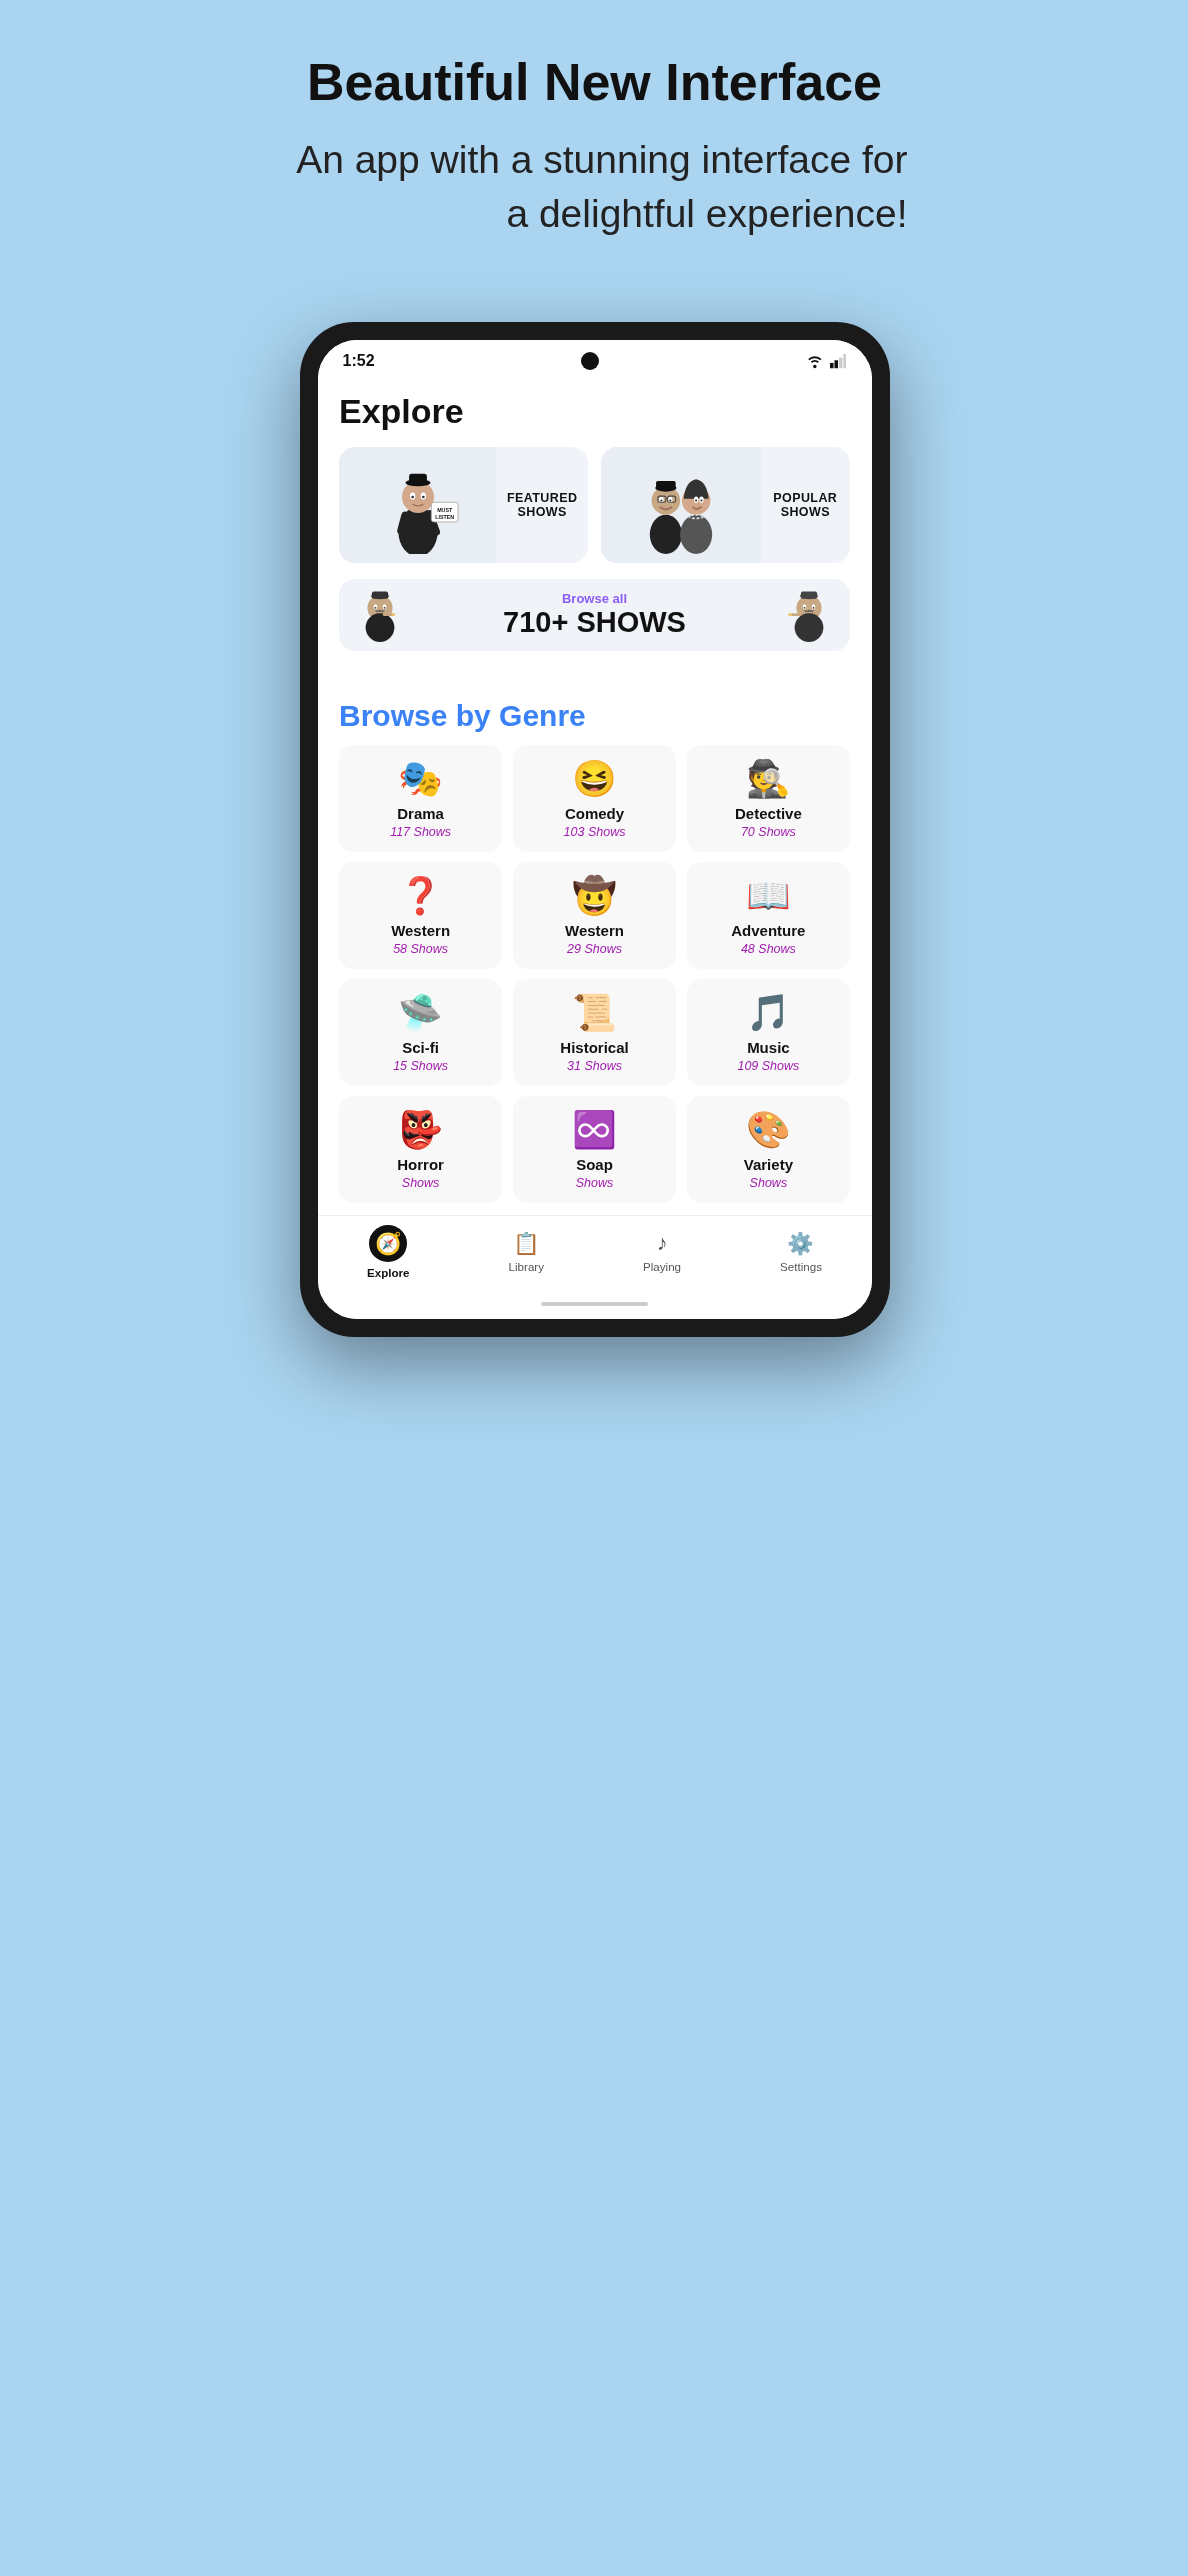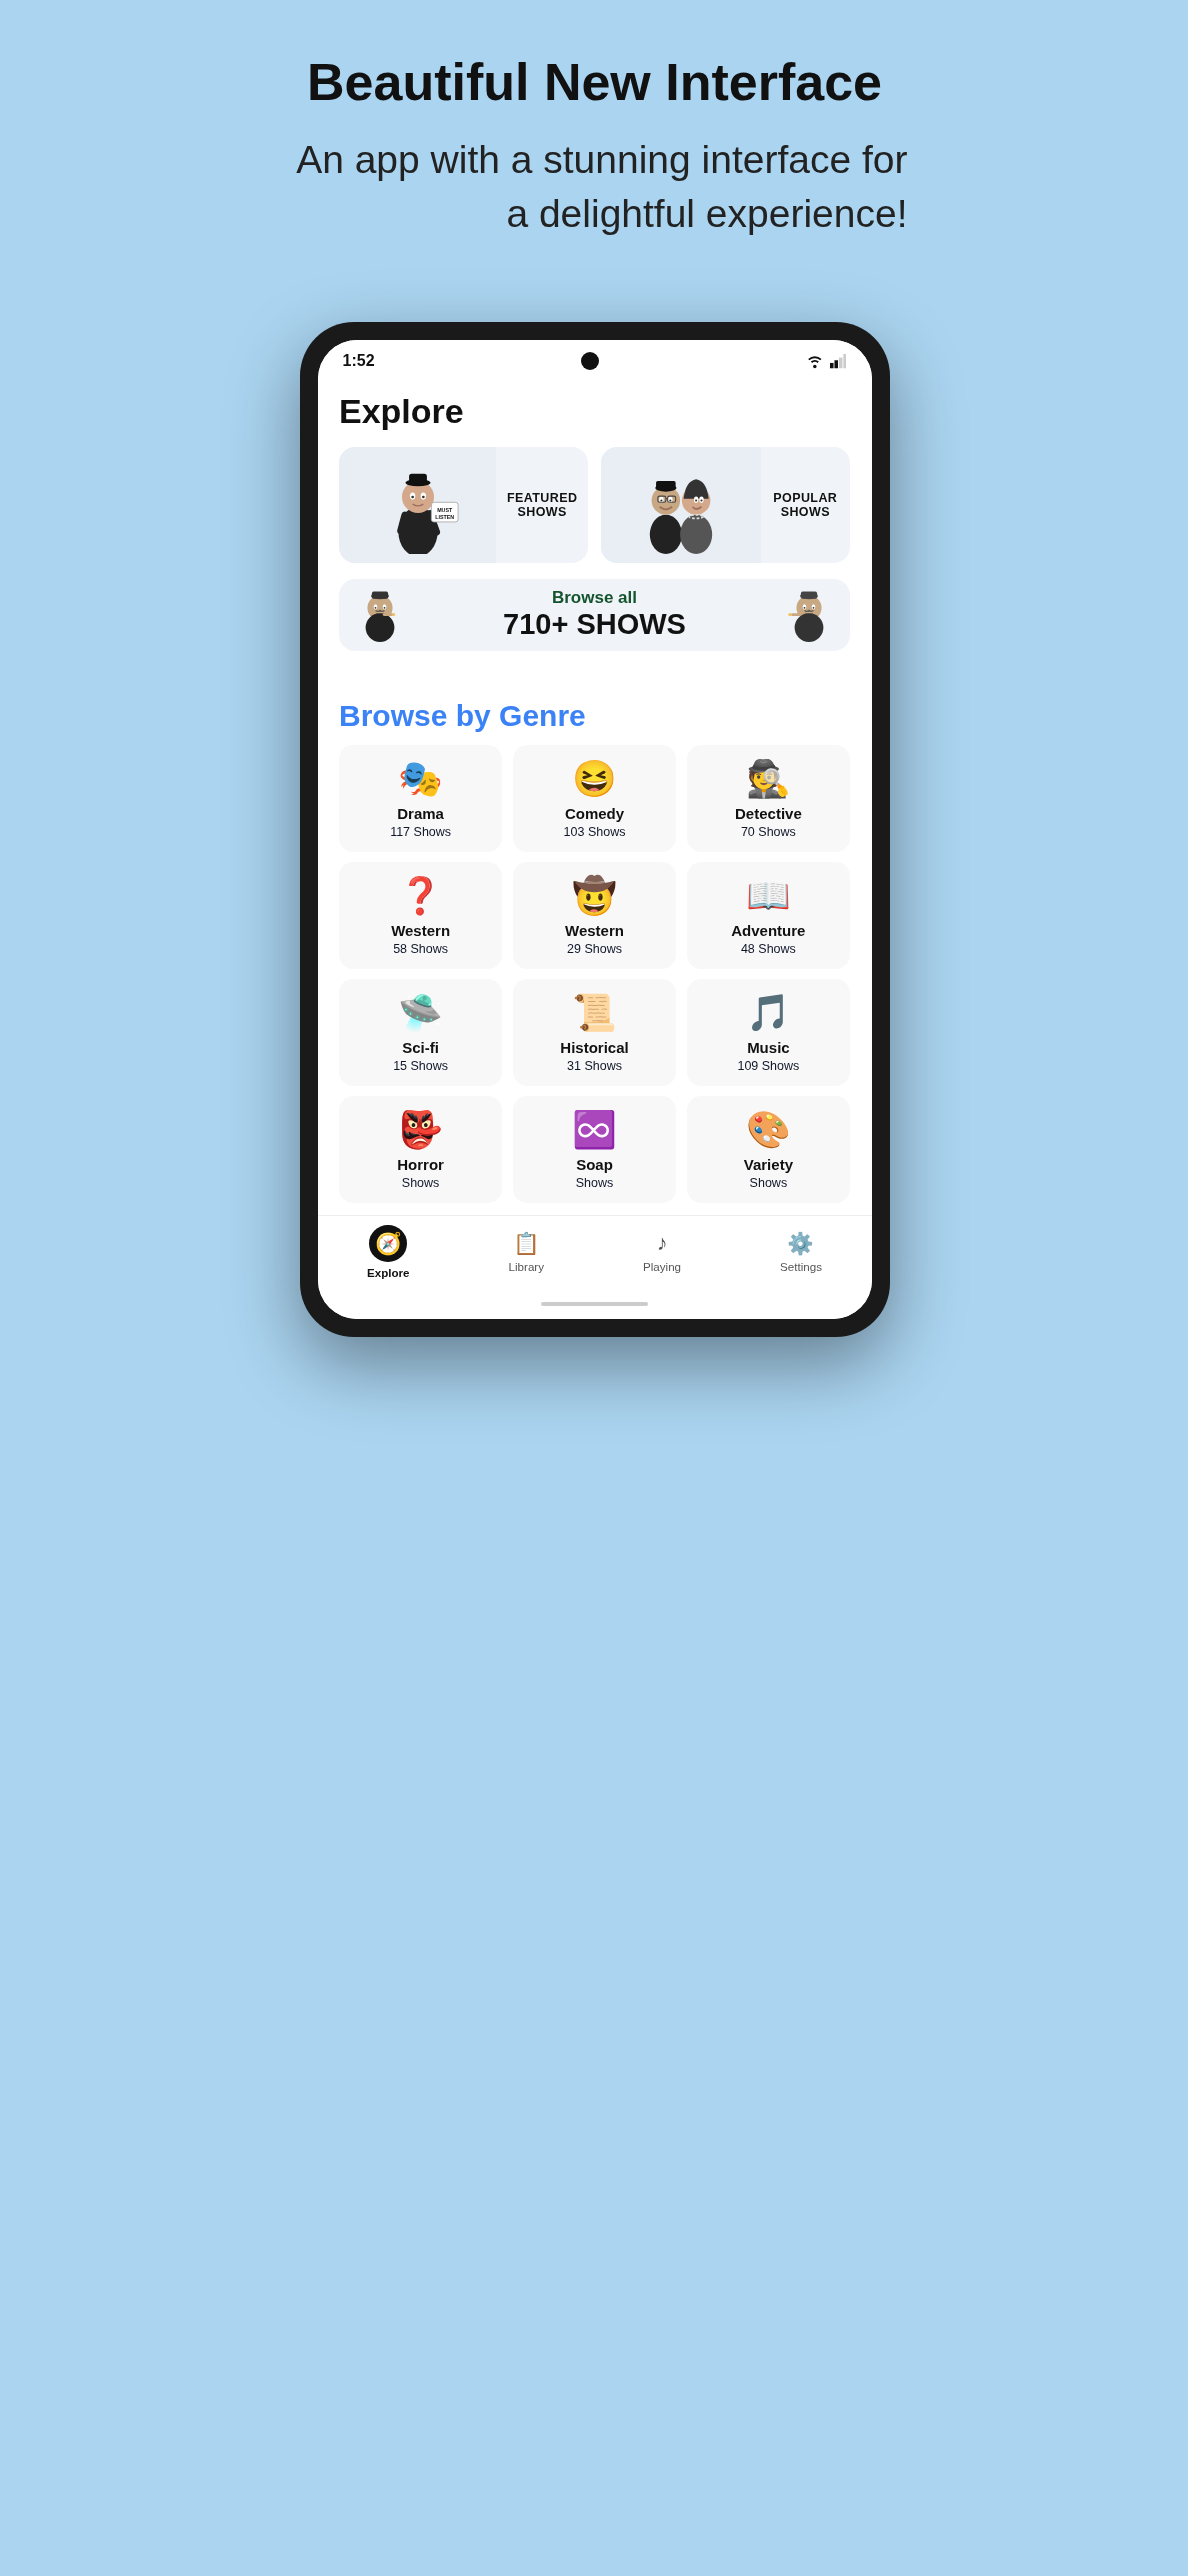--- a/index.html
+++ b/index.html
@@ -138,23 +138,23 @@
     }
     .banner-mascot {
       width: 54px;
       height: 54px;
     }
     .banner-center {
       text-align: center;
       flex: 1;
     }
     .banner-center-top {
-      font-size: 17px;
+      font-size: 13px;
       font-weight: 600;
-      color: #14532d;
+      color: #8b5cf6;
     }
     .banner-center-bottom {
       font-size: 29px;
       font-weight: 800;
       color: #111;
     }
 
     
     .genre-title {
       font-size: 30px;
@@ -184,21 +184,22 @@
       line-height: 1;
     }
     .genre-name {
       font-size: 15px;
       font-weight: 700;
       color: #111;
       margin-bottom: 3.6px;
     }
     .genre-count {
       font-size: 12.5px;
-      color: #0f172a;
+      color: #a21caf;
+      font-style: italic;
     }
 
     
     .bottom-nav {
       display: flex;
       justify-content: space-around;
       align-items: center;
       padding: 9px 0 14.3px;
       border-top: 0.9px solid #eee;
       background: #fff;

